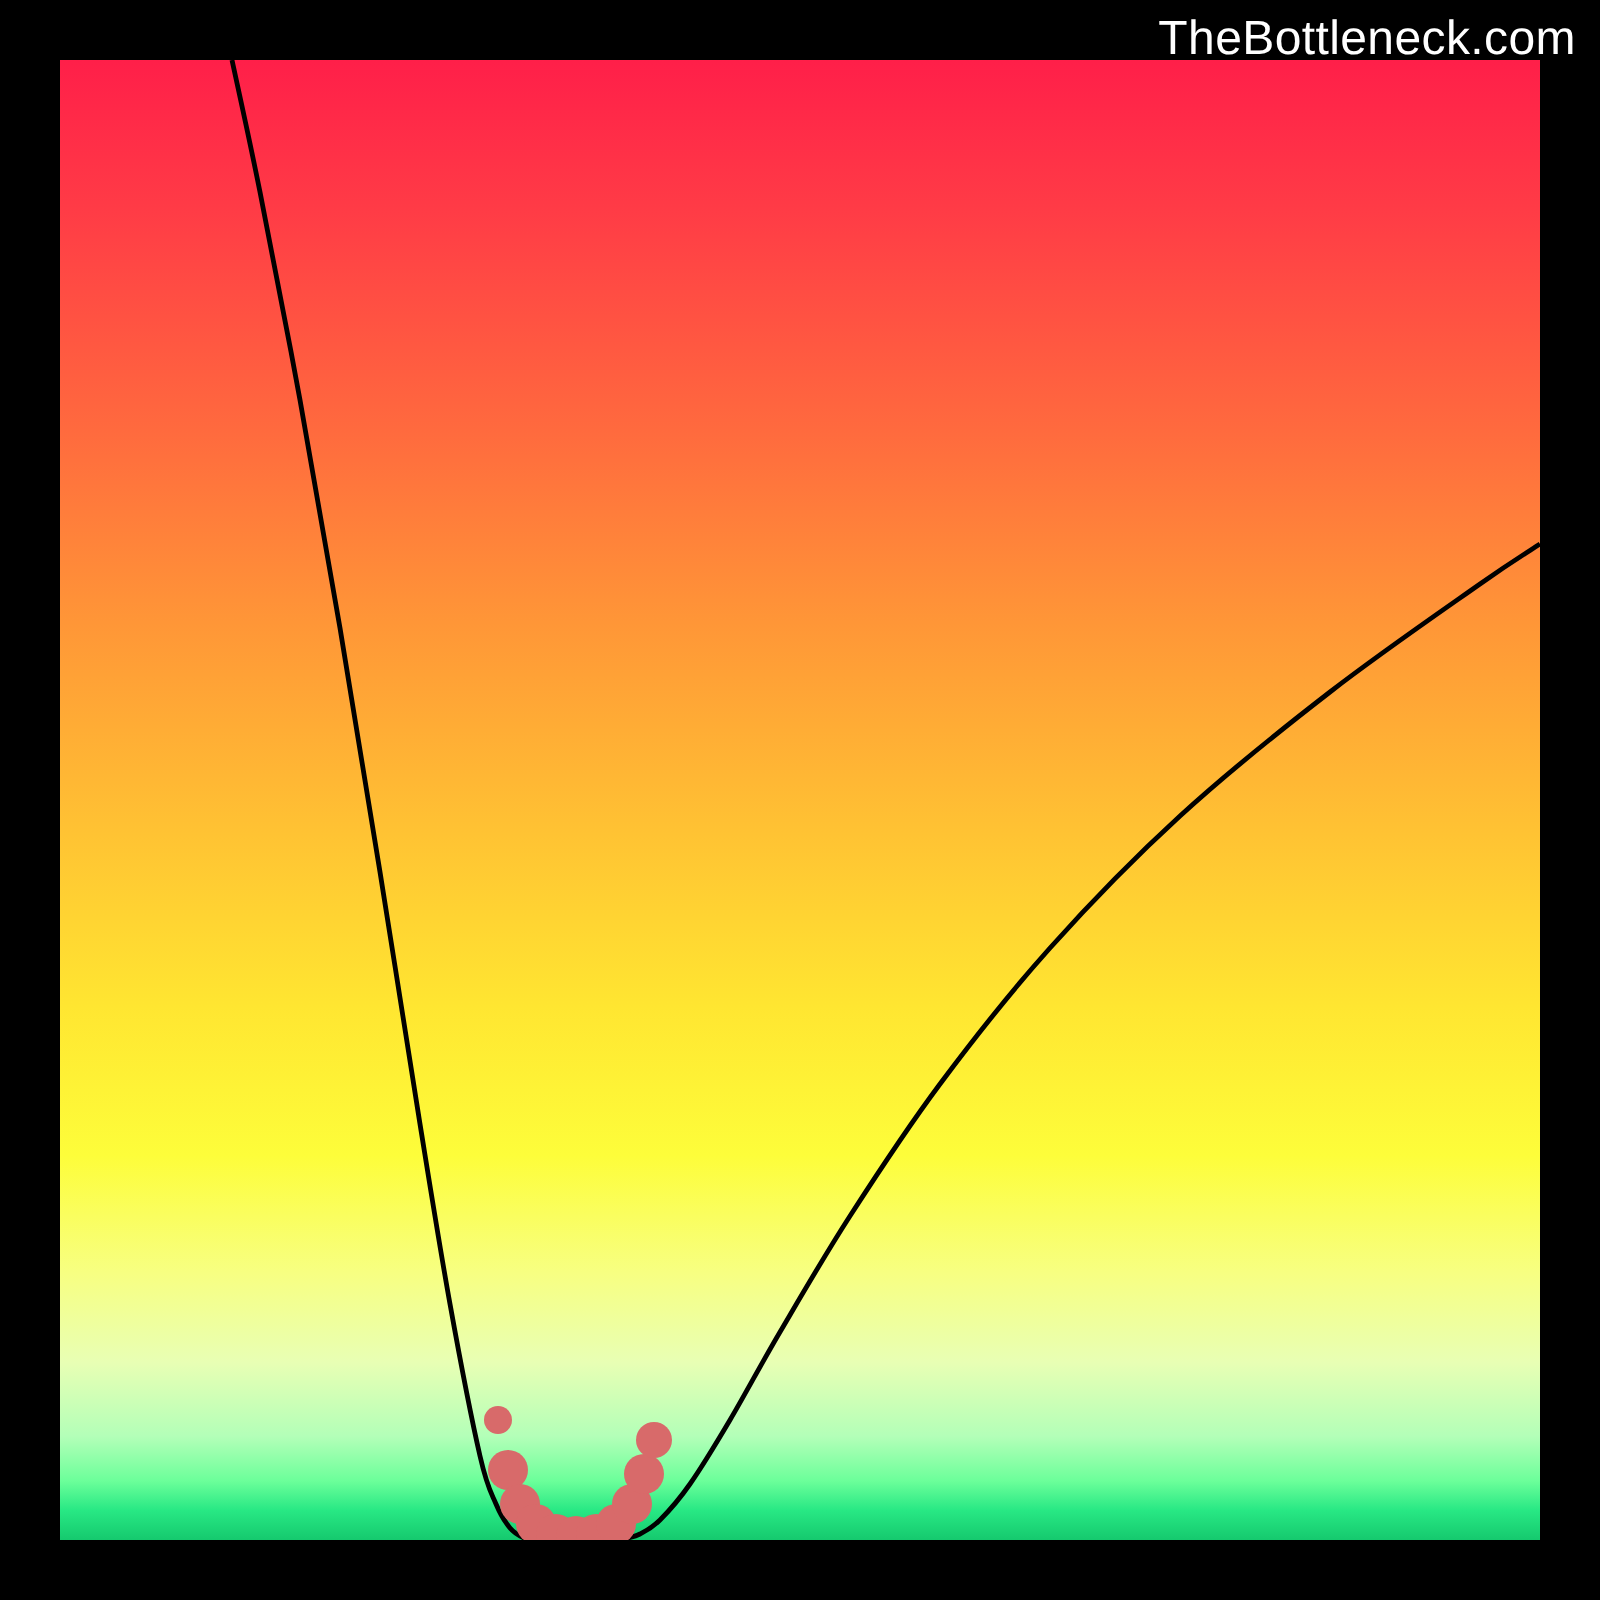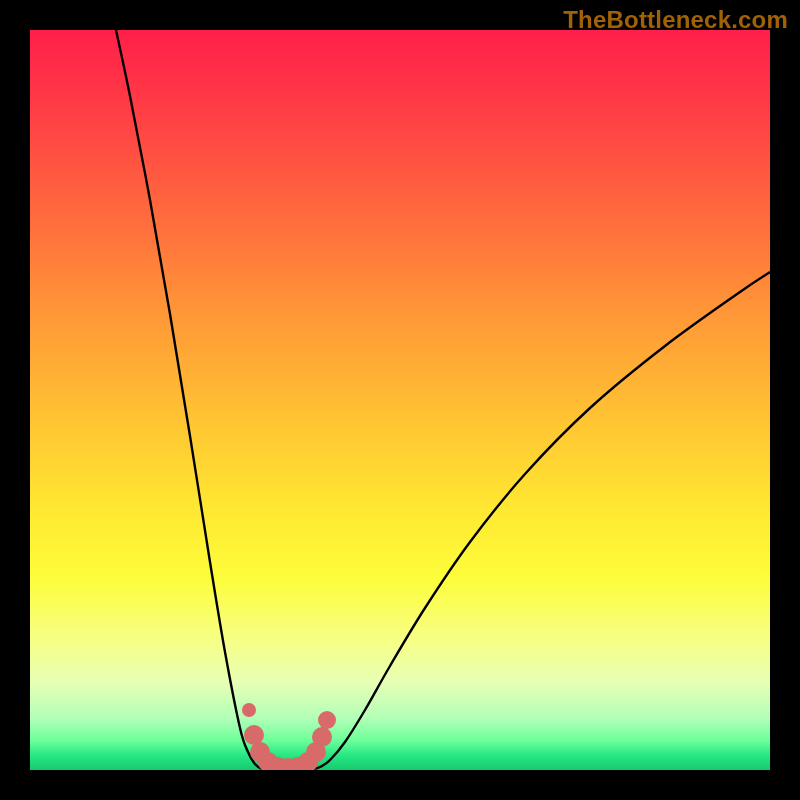--- a/index.html
+++ b/index.html
@@ -30,24 +30,24 @@
       #b3ffb8 93%,
       #6cff9a 96%,
       #28e884 98%,
       #15c96e 100%
     );
   }
   .watermark {
     position: absolute;
     top: 6px;
     right: 12px;
-    color: #a16207;
+    color: #ffffff;
     font-size: 24px;
     letter-spacing: 0.2px;
-    font-weight: 700;
+    font-weight: 400;
   }
   svg {
     position: absolute;
     left: 0;
     top: 0;
   }
 </style>
 </head>
 <body>
 

